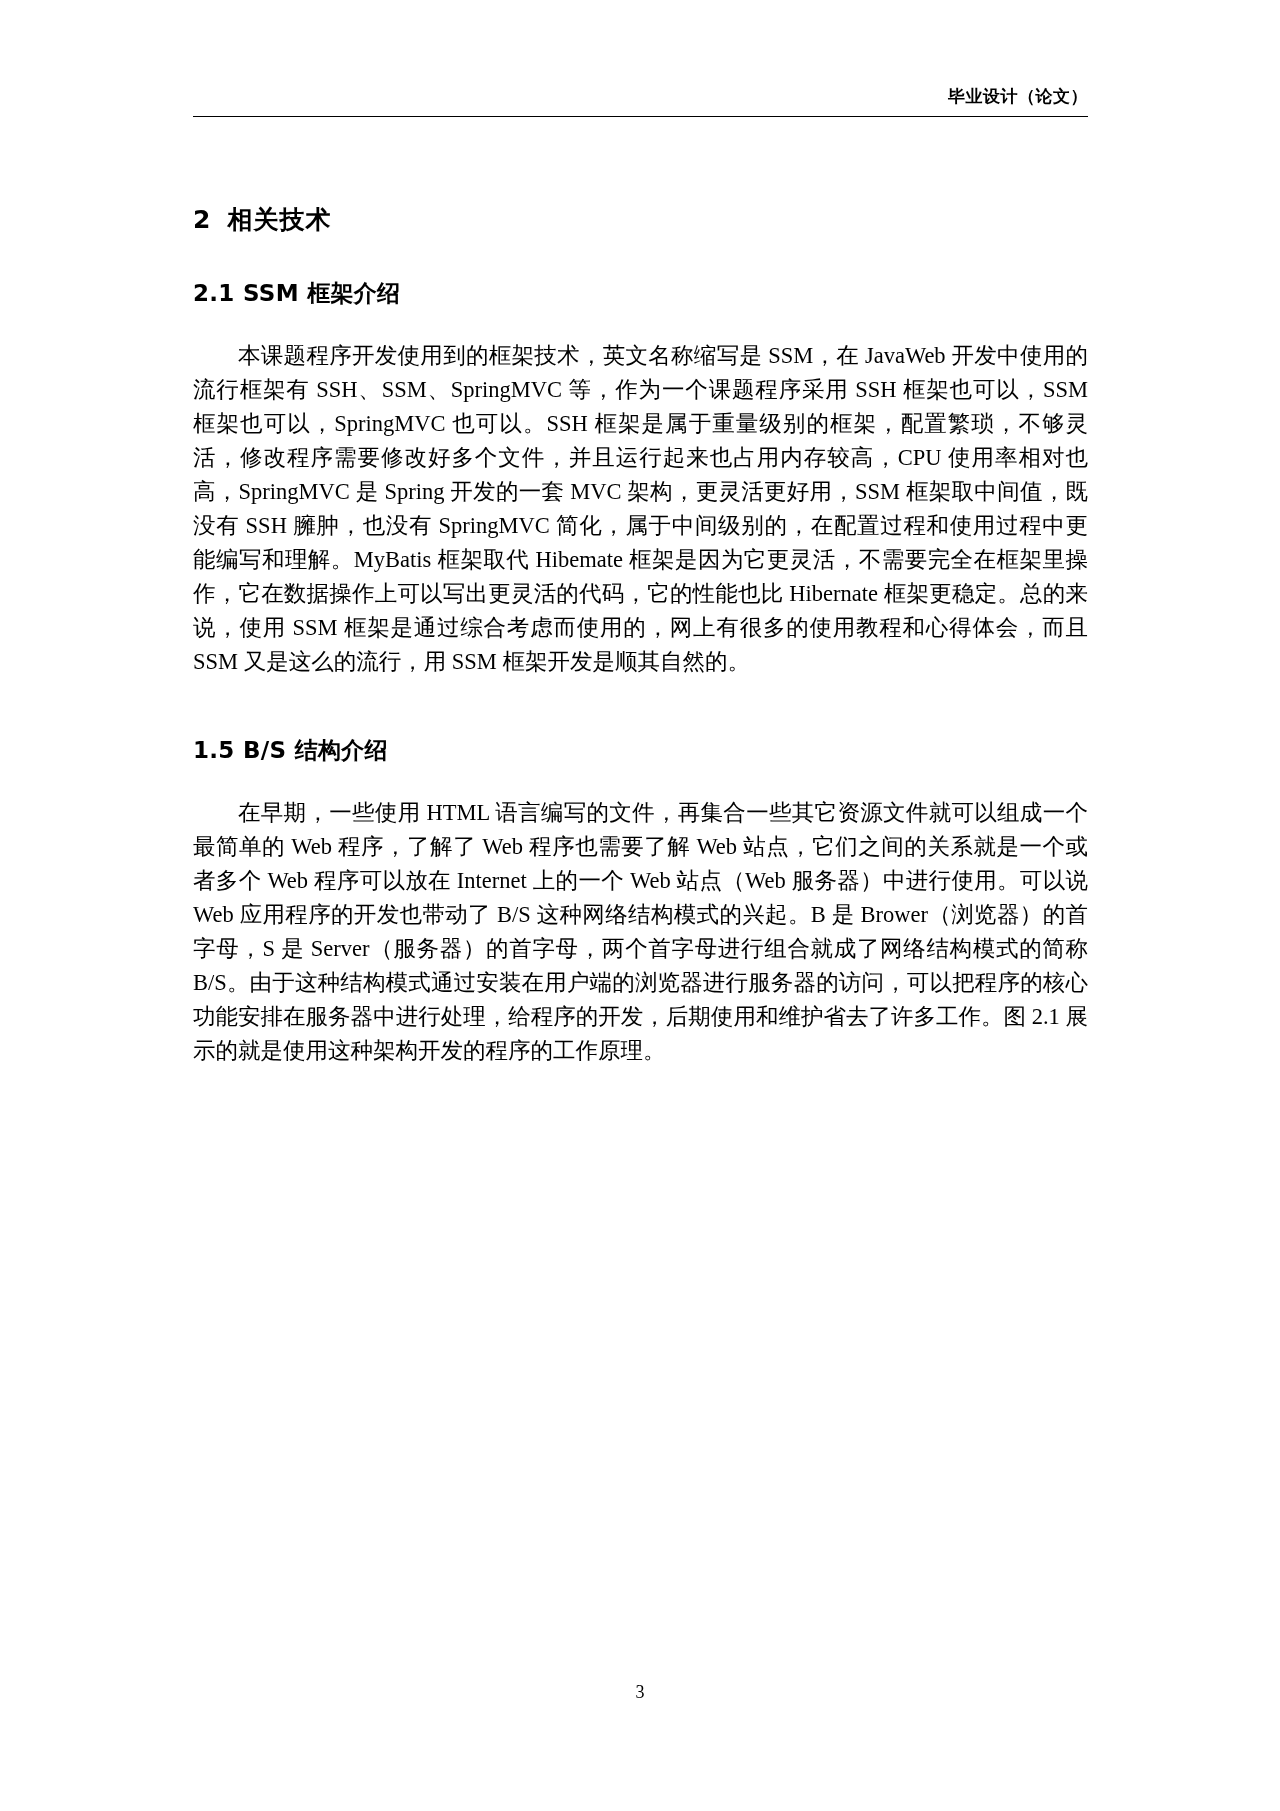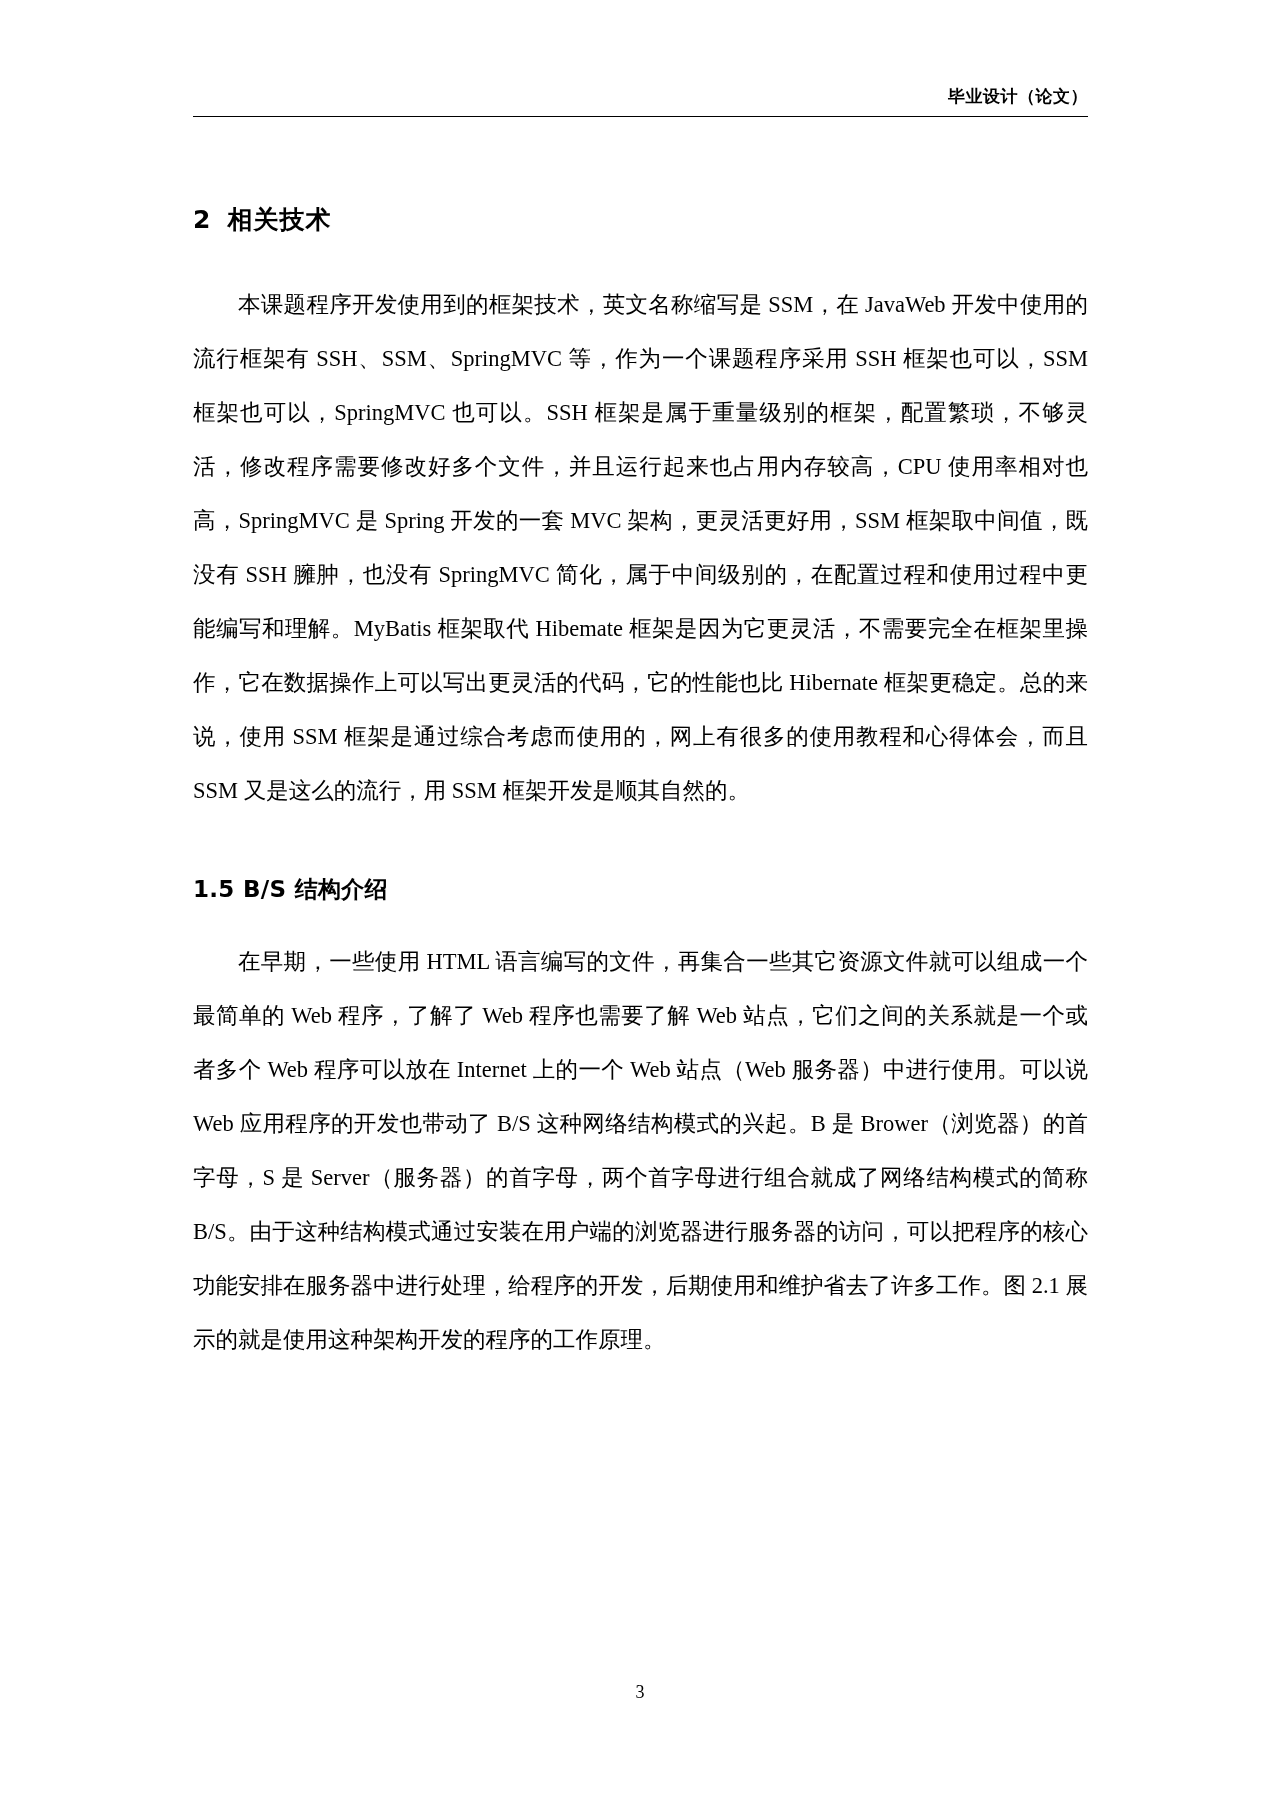--- a/index.html
+++ b/index.html
@@ -52,21 +52,21 @@
   }
   h2.section {
     font-family: "DejaVu Sans", sans-serif;
     font-size: 23px;
     font-weight: bold;
     margin: 0 0 30px 0;
     letter-spacing: 0.3px;
   }
   p.para {
     font-size: 22.5px;
-    line-height: 54px;
+    line-height: 34px;
     margin: 0 0 34px 0;
     text-align: justify;
     text-justify: inter-ideograph;
     text-indent: 2em;
     font-family: "Liberation Serif", serif;
   }
   .spacer-1 { height: 22px; }
   .footer {
     position: absolute;
     left: 0;
@@ -87,20 +87,21 @@
       <span>毕业设计（论文）</span>
     </div>
     <div class="header-rule"></div>
 
     <div class="body-area">
 
       <h1 class="chapter">
         <span class="num">2</span><span>相关技术</span>
       </h1>
 
+      <h2 class="section">2.1 SSM 框架介绍</h2>
       <p class="para">本课题程序开发使用到的框架技术，英文名称缩写是 SSM，在 JavaWeb 开发中使用的流行框架有 SSH、SSM、SpringMVC 等，作为一个课题程序采用 SSH 框架也可以，SSM 框架也可以，SpringMVC 也可以。SSH 框架是属于重量级别的框架，配置繁琐，不够灵活，修改程序需要修改好多个文件，并且运行起来也占用内存较高，CPU 使用率相对也高，SpringMVC 是 Spring 开发的一套 MVC 架构，更灵活更好用，SSM 框架取中间值，既没有 SSH 臃肿，也没有 SpringMVC 简化，属于中间级别的，在配置过程和使用过程中更能编写和理解。MyBatis 框架取代 Hibemate 框架是因为它更灵活，不需要完全在框架里操作，它在数据操作上可以写出更灵活的代码，它的性能也比 Hibernate 框架更稳定。总的来说，使用 SSM 框架是通过综合考虑而使用的，网上有很多的使用教程和心得体会，而且 SSM 又是这么的流行，用 SSM 框架开发是顺其自然的。</p>
 
       <div class="spacer-1"></div>
 
       <h2 class="section">1.5 B/S 结构介绍</h2>
       <p class="para">在早期，一些使用 HTML 语言编写的文件，再集合一些其它资源文件就可以组成一个最简单的 Web 程序，了解了 Web 程序也需要了解 Web 站点，它们之间的关系就是一个或者多个 Web 程序可以放在 Internet 上的一个 Web 站点（Web 服务器）中进行使用。可以说 Web 应用程序的开发也带动了 B/S 这种网络结构模式的兴起。B 是 Brower（浏览器）的首字母，S 是 Server（服务器）的首字母，两个首字母进行组合就成了网络结构模式的简称 B/S。由于这种结构模式通过安装在用户端的浏览器进行服务器的访问，可以把程序的核心功能安排在服务器中进行处理，给程序的开发，后期使用和维护省去了许多工作。图 2.1 展示的就是使用这种架构开发的程序的工作原理。</p>
 
     </div>
   </div>
 

